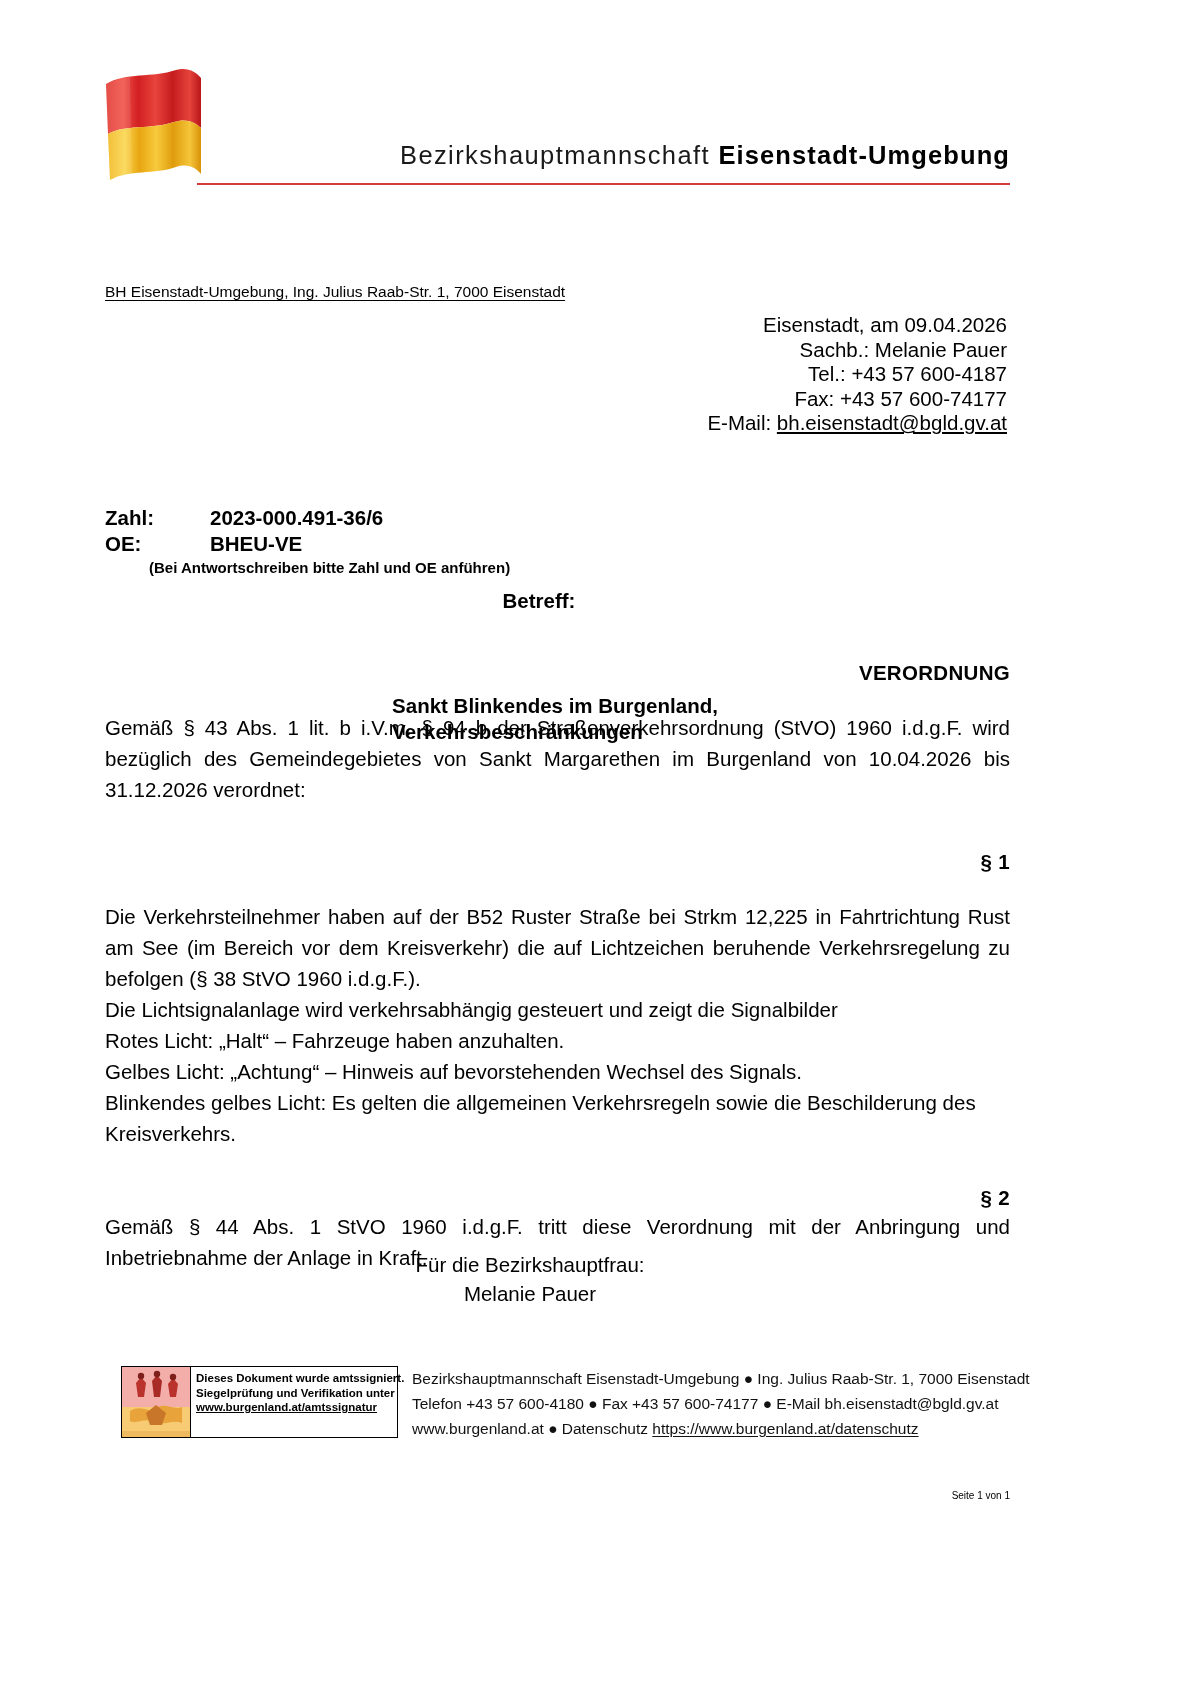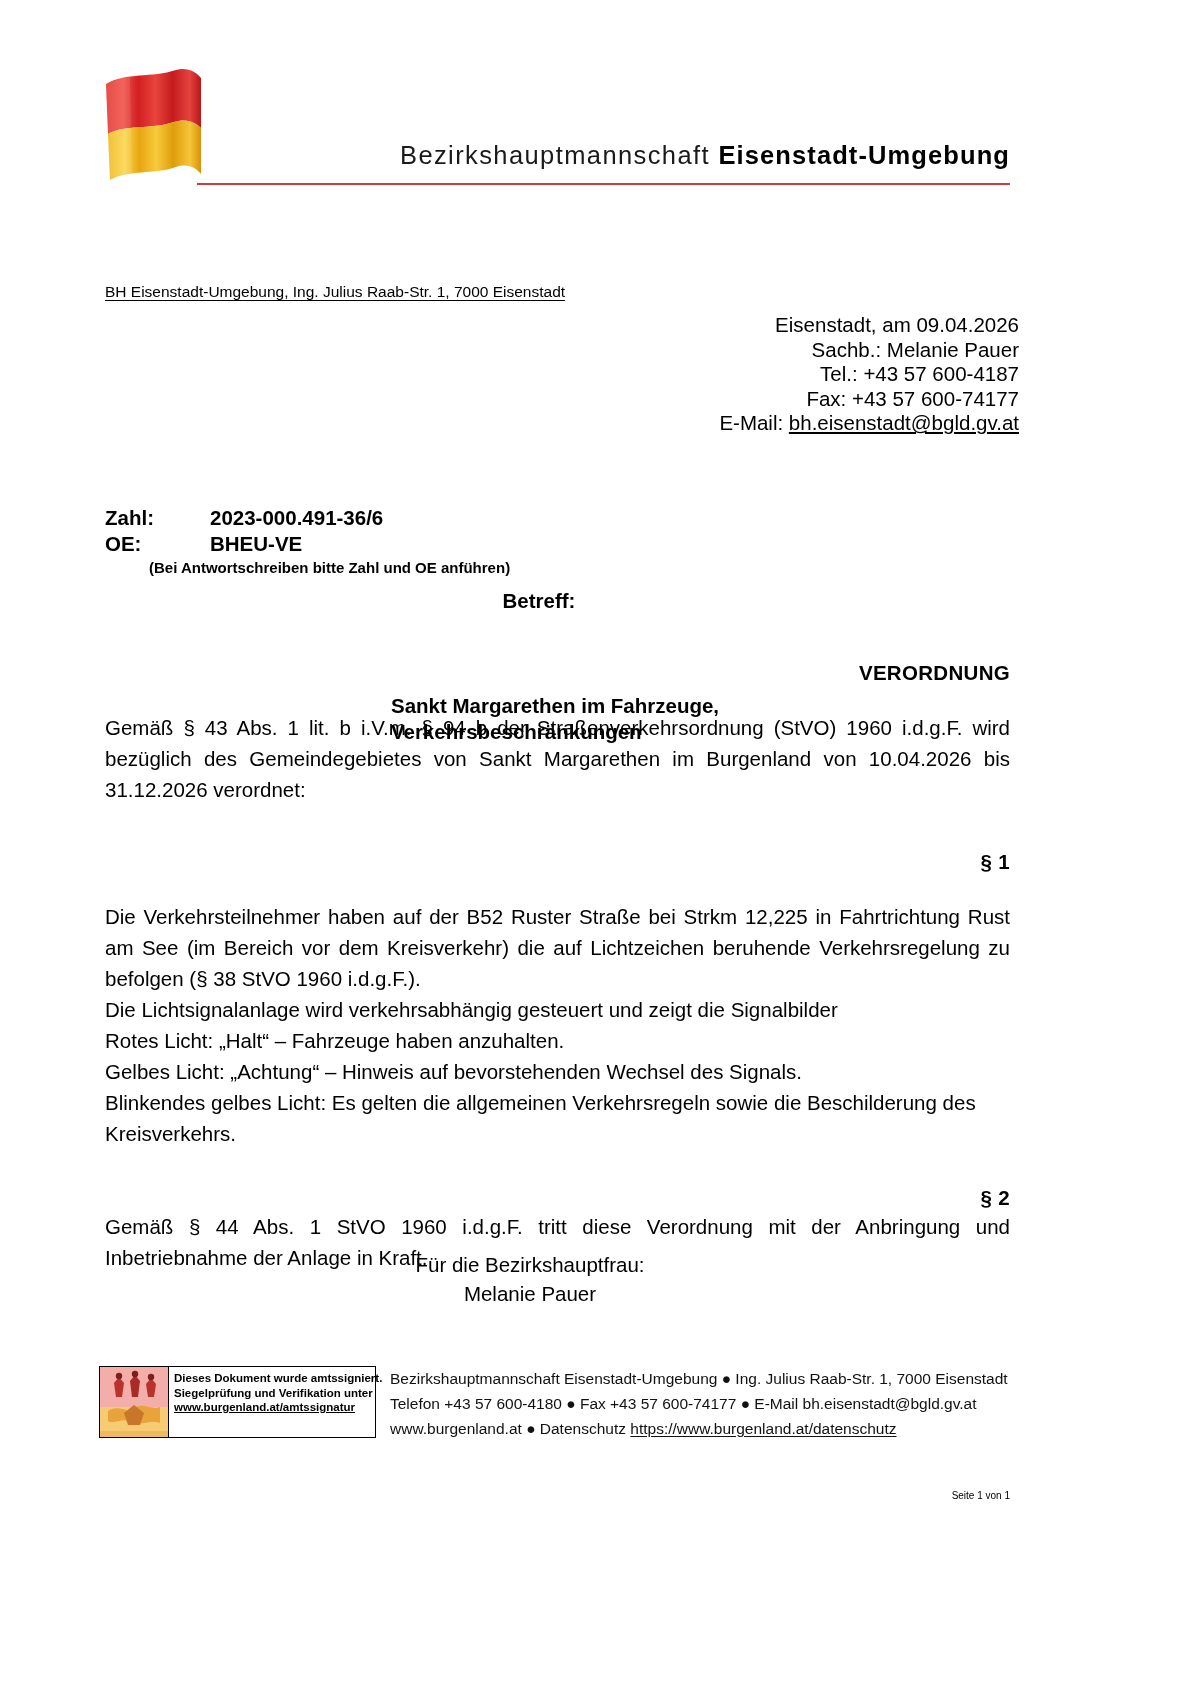--- a/index.html
+++ b/index.html
@@ -30,21 +30,21 @@
   
   .return-address{
     position:absolute;left:105px;top:282px;
     font-size:15.5px;line-height:20px;
     text-decoration:underline;text-underline-offset:3px;
     white-space:nowrap;
   }
 
   
   .contact{
-    position:absolute;right:171px;top:313px;width:640px;
+    position:absolute;right:183px;top:313px;width:640px;
     text-align:right;font-size:20.5px;line-height:24.5px;
   }
   .contact div{white-space:nowrap;}
   .contact .mail-link{text-decoration:underline;text-underline-offset:2px;}
 
   
   .refblock{position:absolute;left:105px;top:505px;width:900px;font-weight:bold;}
   .refrow{display:flex;align-items:center;}
   .reflabel{width:105px;flex:0 0 105px;font-size:20.5px;line-height:26px;}
   .refvalue{font-size:20.5px;line-height:26px;}
@@ -70,21 +70,21 @@
   .lines{font-size:20.5px;line-height:31px;}
   .lines div{white-space:normal;}
 
   
   .signature{
     position:absolute;left:0;top:1250px;width:1060px;
     text-align:center;font-size:20.5px;line-height:29px;
   }
 
   
-  .footer{position:absolute;left:99px;top:1366px;width:905px;}
+  .footer{position:absolute;left:121px;top:1366px;width:905px;}
   .footer-inner{display:flex;align-items:flex-start;}
   .sig-box{
     width:277px;height:72px;flex:0 0 277px;
     border:1.5px solid #000;box-sizing:border-box;
     display:flex;align-items:stretch;background:#fff;
   }
   .sig-img{
     width:68px;flex:0 0 68px;border-right:1.5px solid #000;
     position:relative;overflow:hidden;
     background:linear-gradient(#f4b3b0 0%, #f2a7a3 38%, #f7d27e 62%, #f4c062 100%);
@@ -162,21 +162,21 @@
       <div class="refvalue">2023-000.491-36/6</div>
     </div>
     <div class="refrow">
       <div class="reflabel">OE:</div>
       <div class="refvalue">BHEU-VE</div>
     </div>
     <div class="refnote">(Bei Antwortschreiben bitte Zahl und OE anführen)</div>
     <div class="refrow betreff">
       <div class="reflabel">Betreff:</div>
       <div class="refvalue">
-        <span class="l2">Sankt Margarethen im Fahrzeuge,</span>
+        <span class="l2">Sankt Blinkendes im Burgenland,</span>
         <span class="l2">Verkehrsbeschränkungen</span>
       </div>
     </div>
   </div>
 
   <div class="body">
     <div class="center-head">VERORDNUNG</div>
     <div class="spacer-26"></div>
     <div class="para">Gemäß § 43 Abs. 1 lit. b i.V.m. § 94 b der Straßenverkehrsordnung (StVO) 1960 i.d.g.F. wird bezüglich des Gemeindegebietes von Sankt Margarethen im Burgenland von 10.04.2026 bis 31.12.2026 verordnet:</div>
     <div class="spacer-44"></div>

